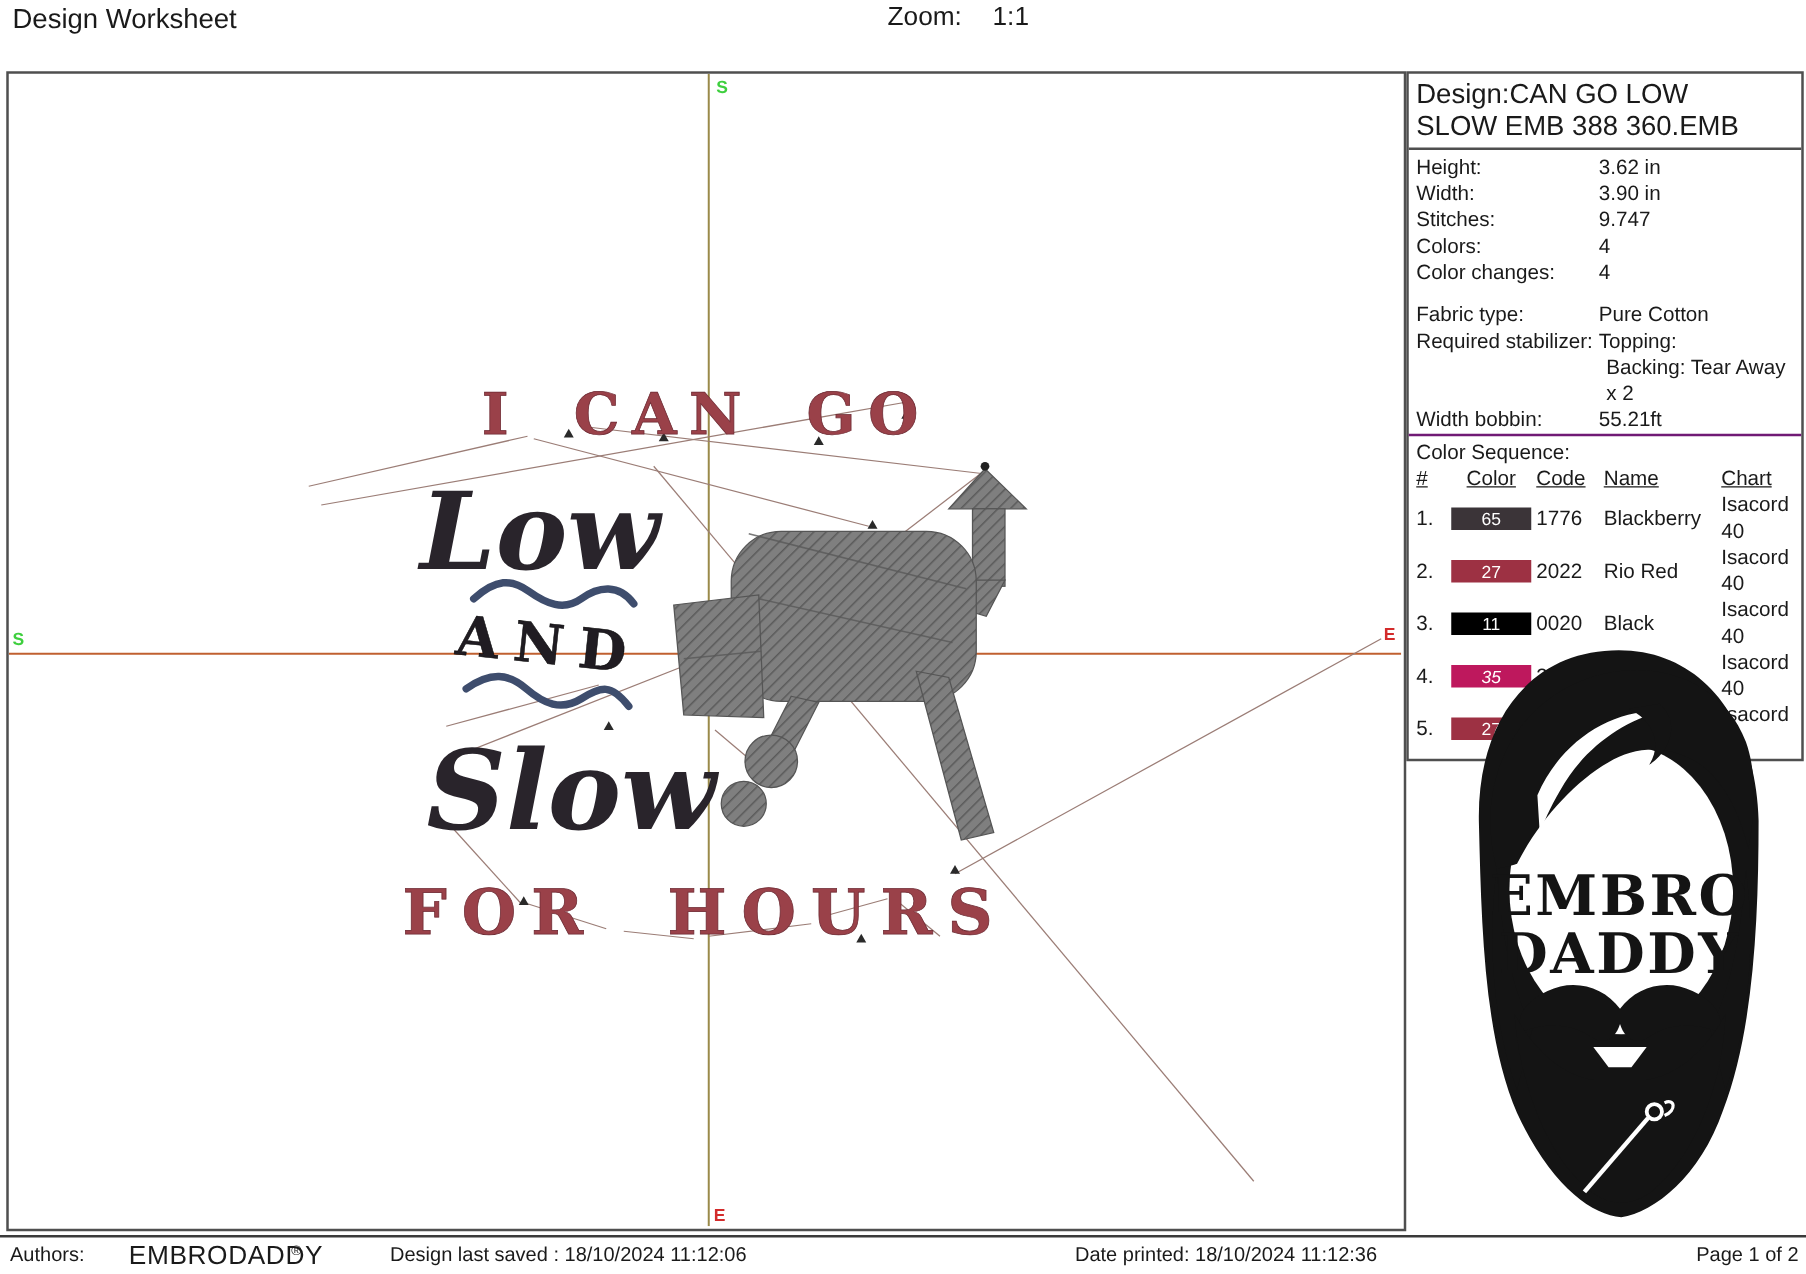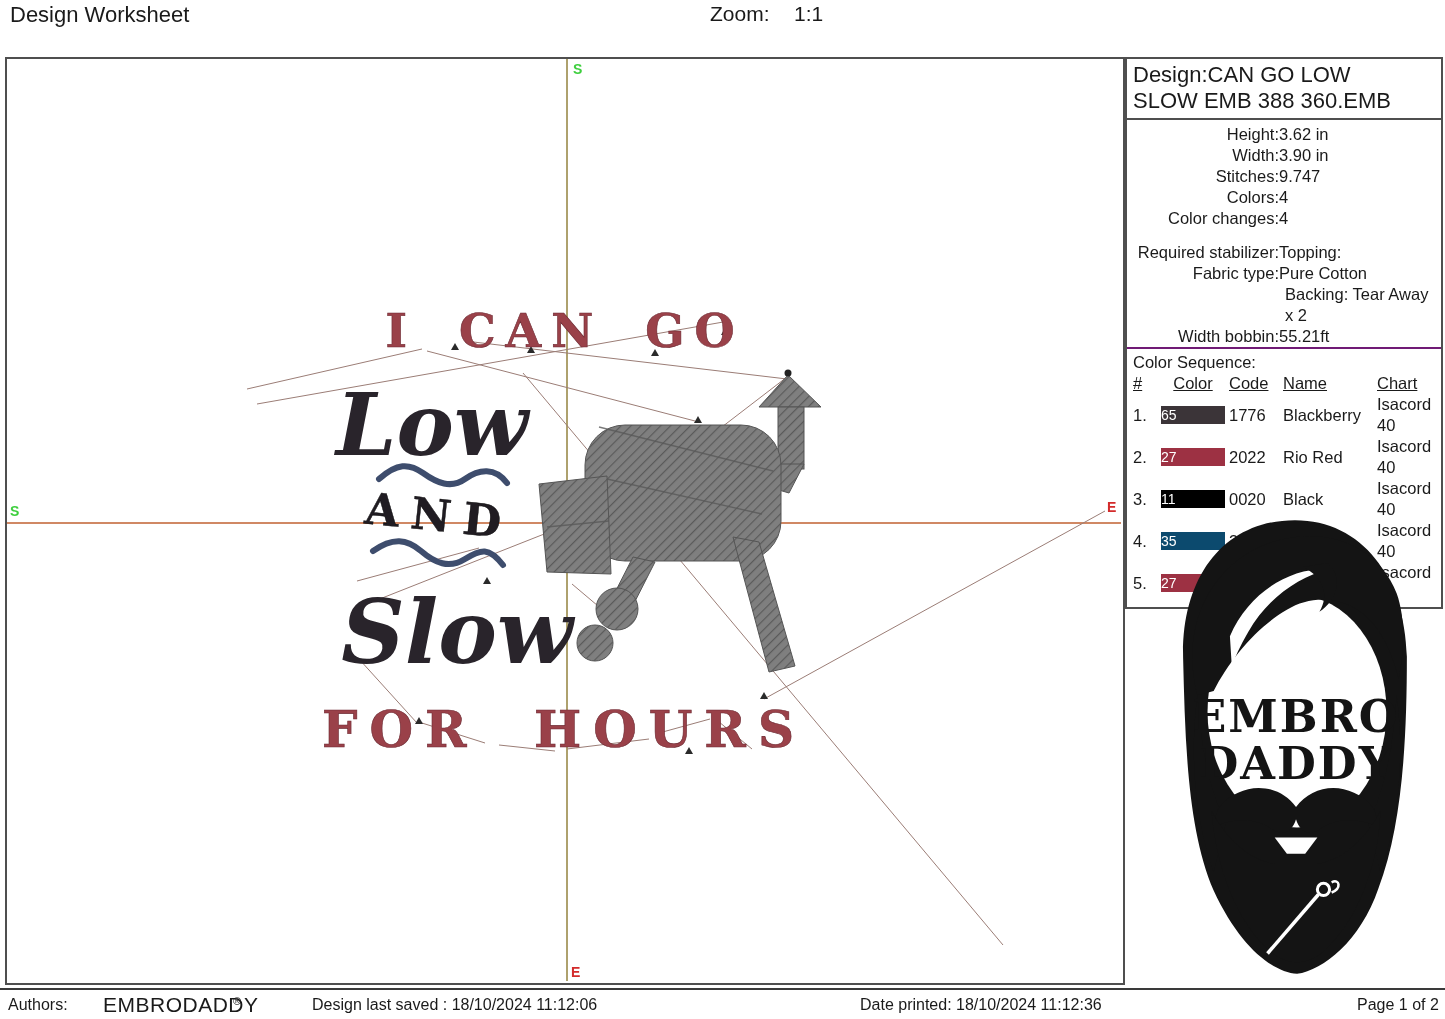--- a/index.html
+++ b/index.html
@@ -25,29 +25,29 @@
   .tri{fill:#2a2a2a;}
   .seam{stroke:#595959;stroke-width:1.3;fill:none;opacity:.8;}
   .flourish{stroke:#3e4d6d;stroke-width:6;fill:none;stroke-linecap:round;}
 
   
   .panel{position:absolute;left:1125px;top:57px;width:318px;height:552px;
          border:2px solid #4f4f4f;box-sizing:border-box;background:#fff;font-size:16.5px;}
   .panel-title{padding:3px 6px 4px 6px;font-size:22px;line-height:26px;border-bottom:2px solid #4f4f4f;}
   .panel-info{padding:4px 6px 0 6px;}
   .prow{display:flex;line-height:21px;}
-  .prow .lbl{width:146px;flex:none;text-align:right;}
+  .prow .lbl{width:146px;flex:none;}
   .prow .lbl.wide{width:152px;}
   .prow .val{flex:1;}
   .gap{height:13px;}
   .seq{border-top:2px solid #701a75;padding:2px 6px 0 6px;}
   .seq-heading{line-height:22px;}
   .srow{display:grid;grid-template-columns:24px 64px 50px 88px auto;align-items:center;line-height:21px;column-gap:4px;}
   .srow.head span{text-decoration:underline;}
-  .c-swatch{height:18px;display:flex;align-items:center;justify-content:flex-start;
+  .c-swatch{height:18px;display:flex;align-items:center;justify-content:center;
             color:#fff;font-size:14px;}
   .c-chart{padding-left:2px;}
 
   
   .logo{position:absolute;left:1150px;top:506px;width:290px;height:478px;}
   .logo-text{font-family:"DejaVu Serif",serif;font-weight:bold;fill:#141414;letter-spacing:2px;}
 
   
   .footer-sep{position:absolute;top:988px;left:0;width:1445px;border-top:2px solid #3a3a3a;}
   .ft{position:absolute;top:996px;font-size:16px;}
@@ -173,26 +173,26 @@
       <span class="val">4</span>
       </div>
     <div class="prow">
       <span class="lbl">Color changes:</span>
       <span class="val">4</span>
       </div>
 
     <div class="gap"></div>
 
     <div class="prow">
+      <span class="lbl">Fabric type:</span>
+      <span class="val">Pure Cotton</span>
+      </div>
+    <div class="prow">
       <span class="lbl">Required stabilizer:</span>
       <span class="val">Topping:</span>
-      </div>
-    <div class="prow">
-      <span class="lbl">Fabric type:</span>
-      <span class="val">Pure Cotton</span>
       </div>
     <div class="prow">
       <span class="lbl wide"></span>
       <span class="val">Backing: Tear Away x 2</span>
       </div>
     <div class="prow">
       <span class="lbl">Width bobbin:</span>
       <span class="val">55.21ft</span>
       </div>
   </div>
@@ -229,21 +229,21 @@
       <span>3.</span>
       <span class="c-swatch" style="background: rgb(0, 0, 0);">
           <span>11</span>
         </span>
       <span>0020</span>
       <span>Black</span>
       <span class="c-chart">Isacord 40</span>
     </div>
     <div class="srow">
       <span>4.</span>
-      <span class="c-swatch" style="background: #0c4a6e;">
+      <span class="c-swatch" style="background: #be185d; font-style: italic;">
           <span>35</span>
         </span>
       <span>3554</span>
       <span>Navy</span>
       <span class="c-chart">Isacord 40</span>
     </div>
     <div class="srow">
       <span>5.</span>
       <span class="c-swatch" style="background: rgb(157, 49, 67);">
           <span>27</span>

